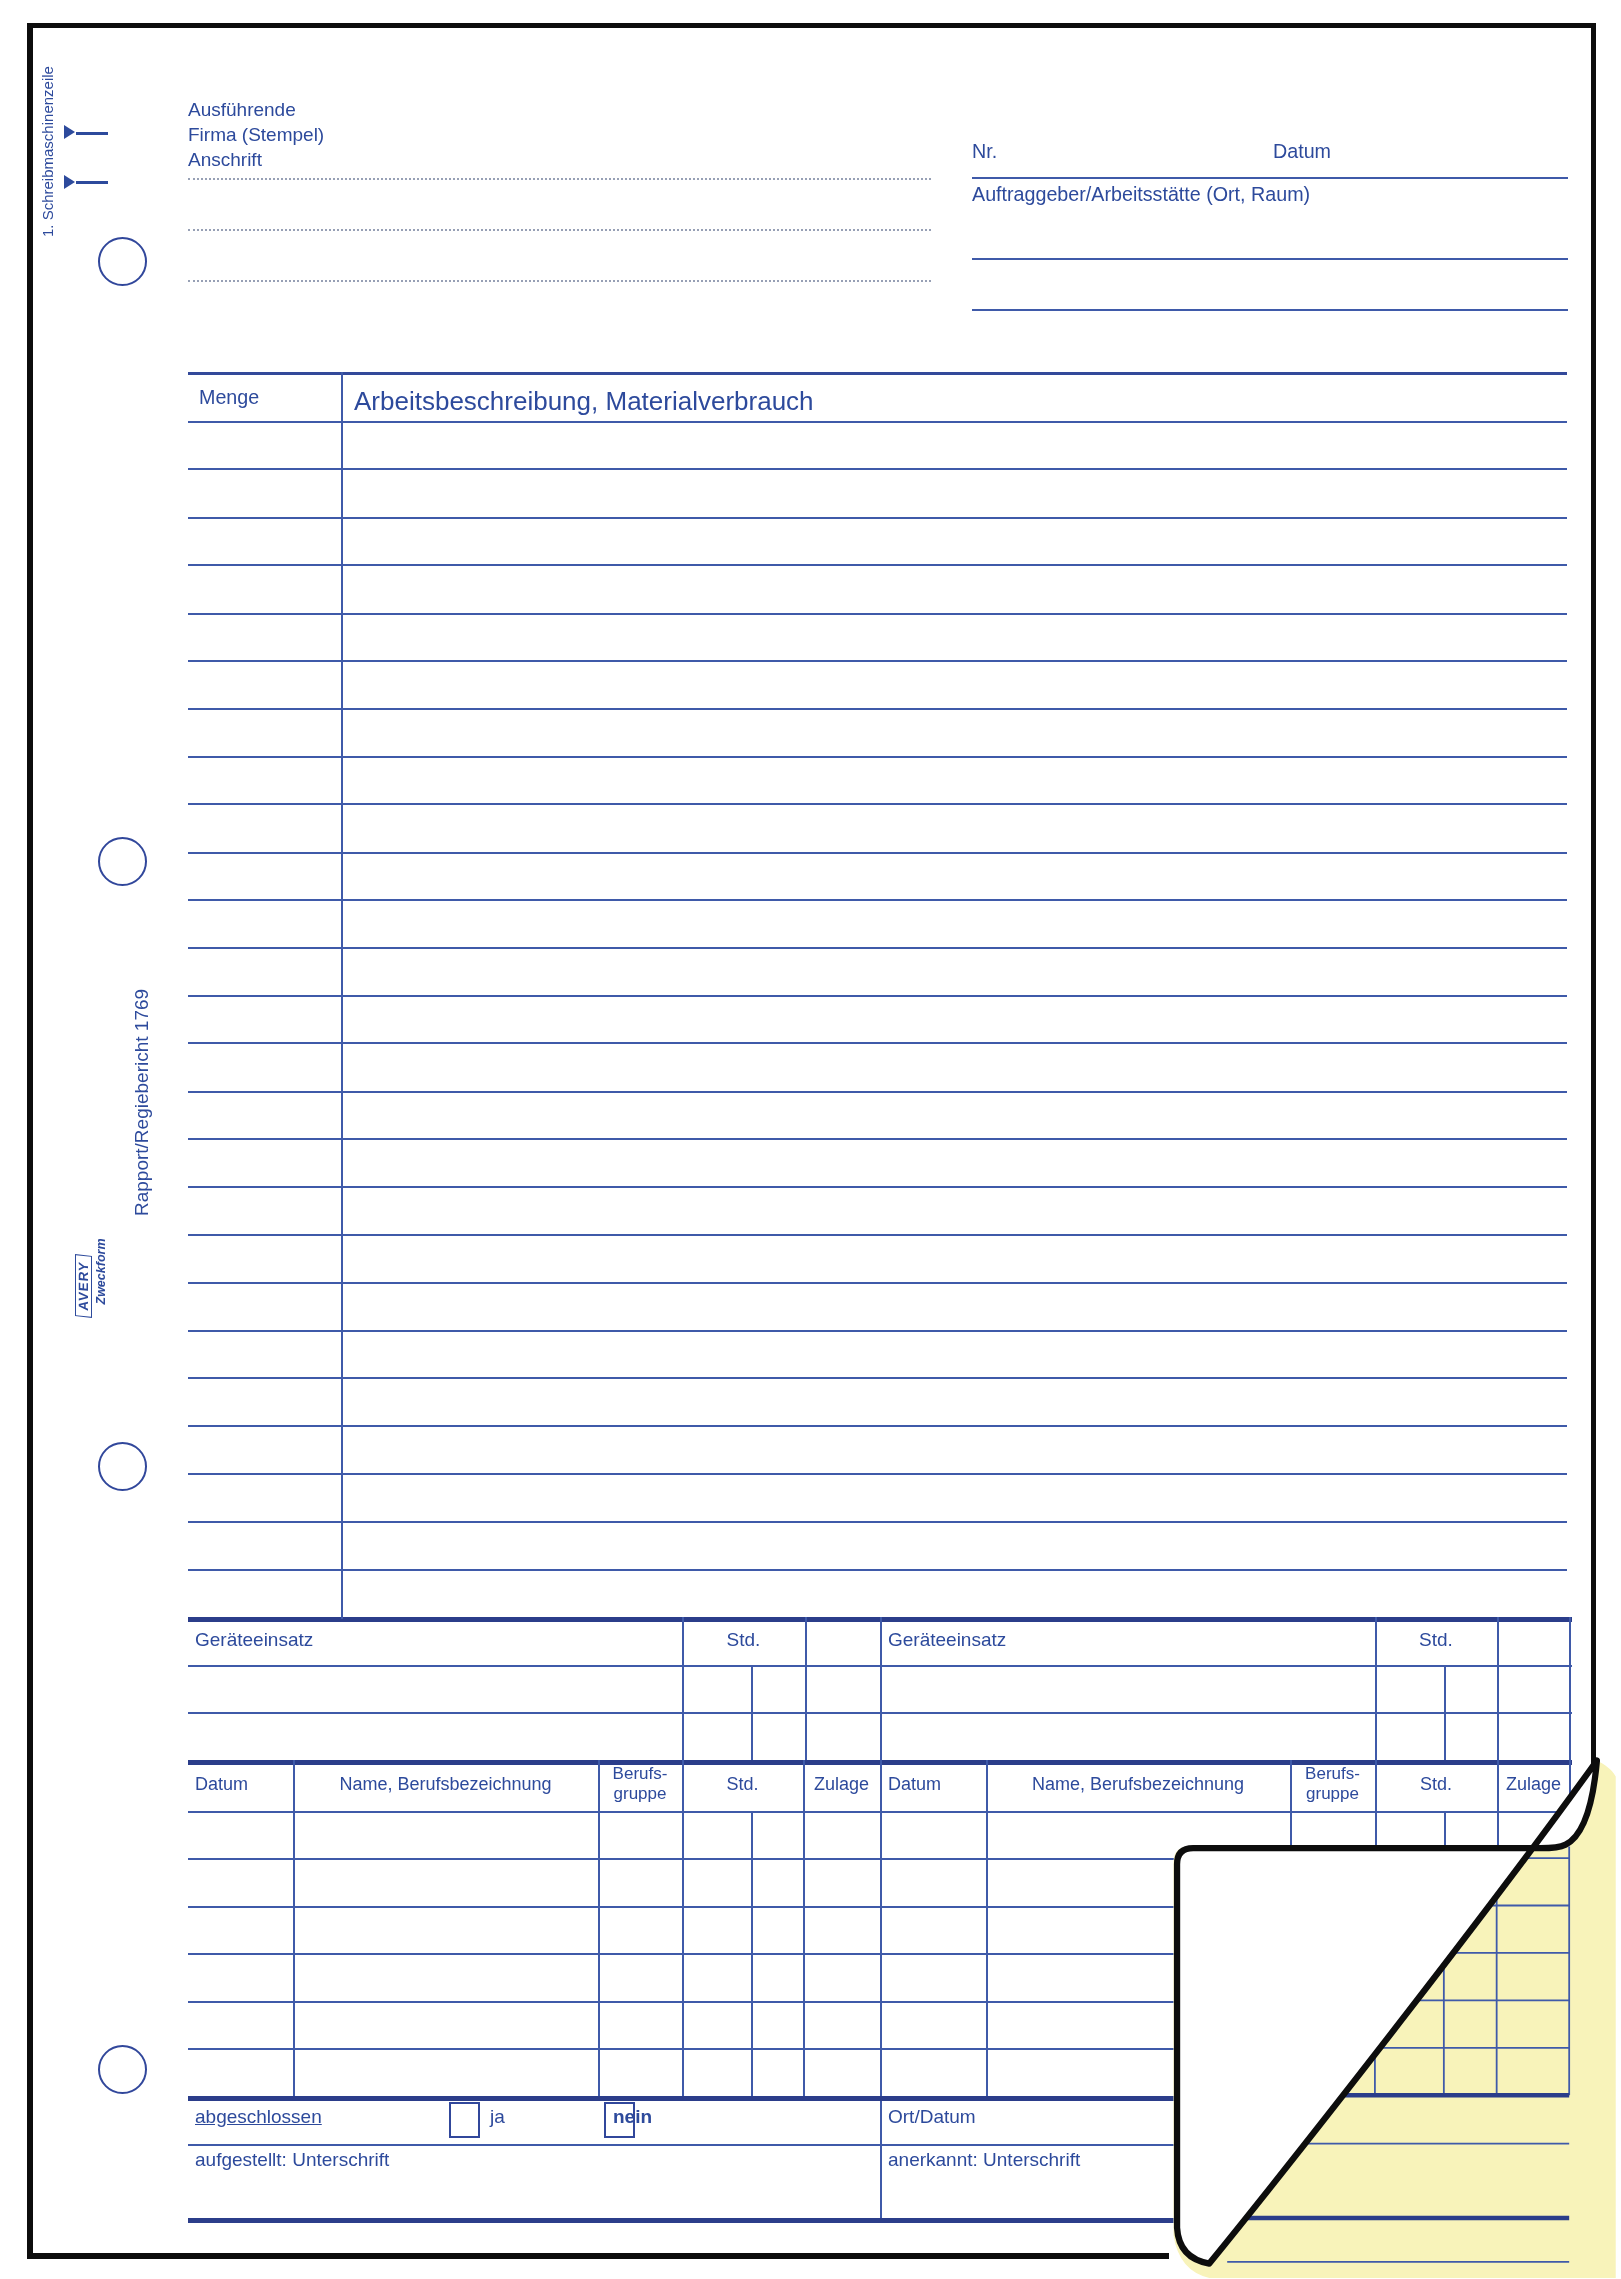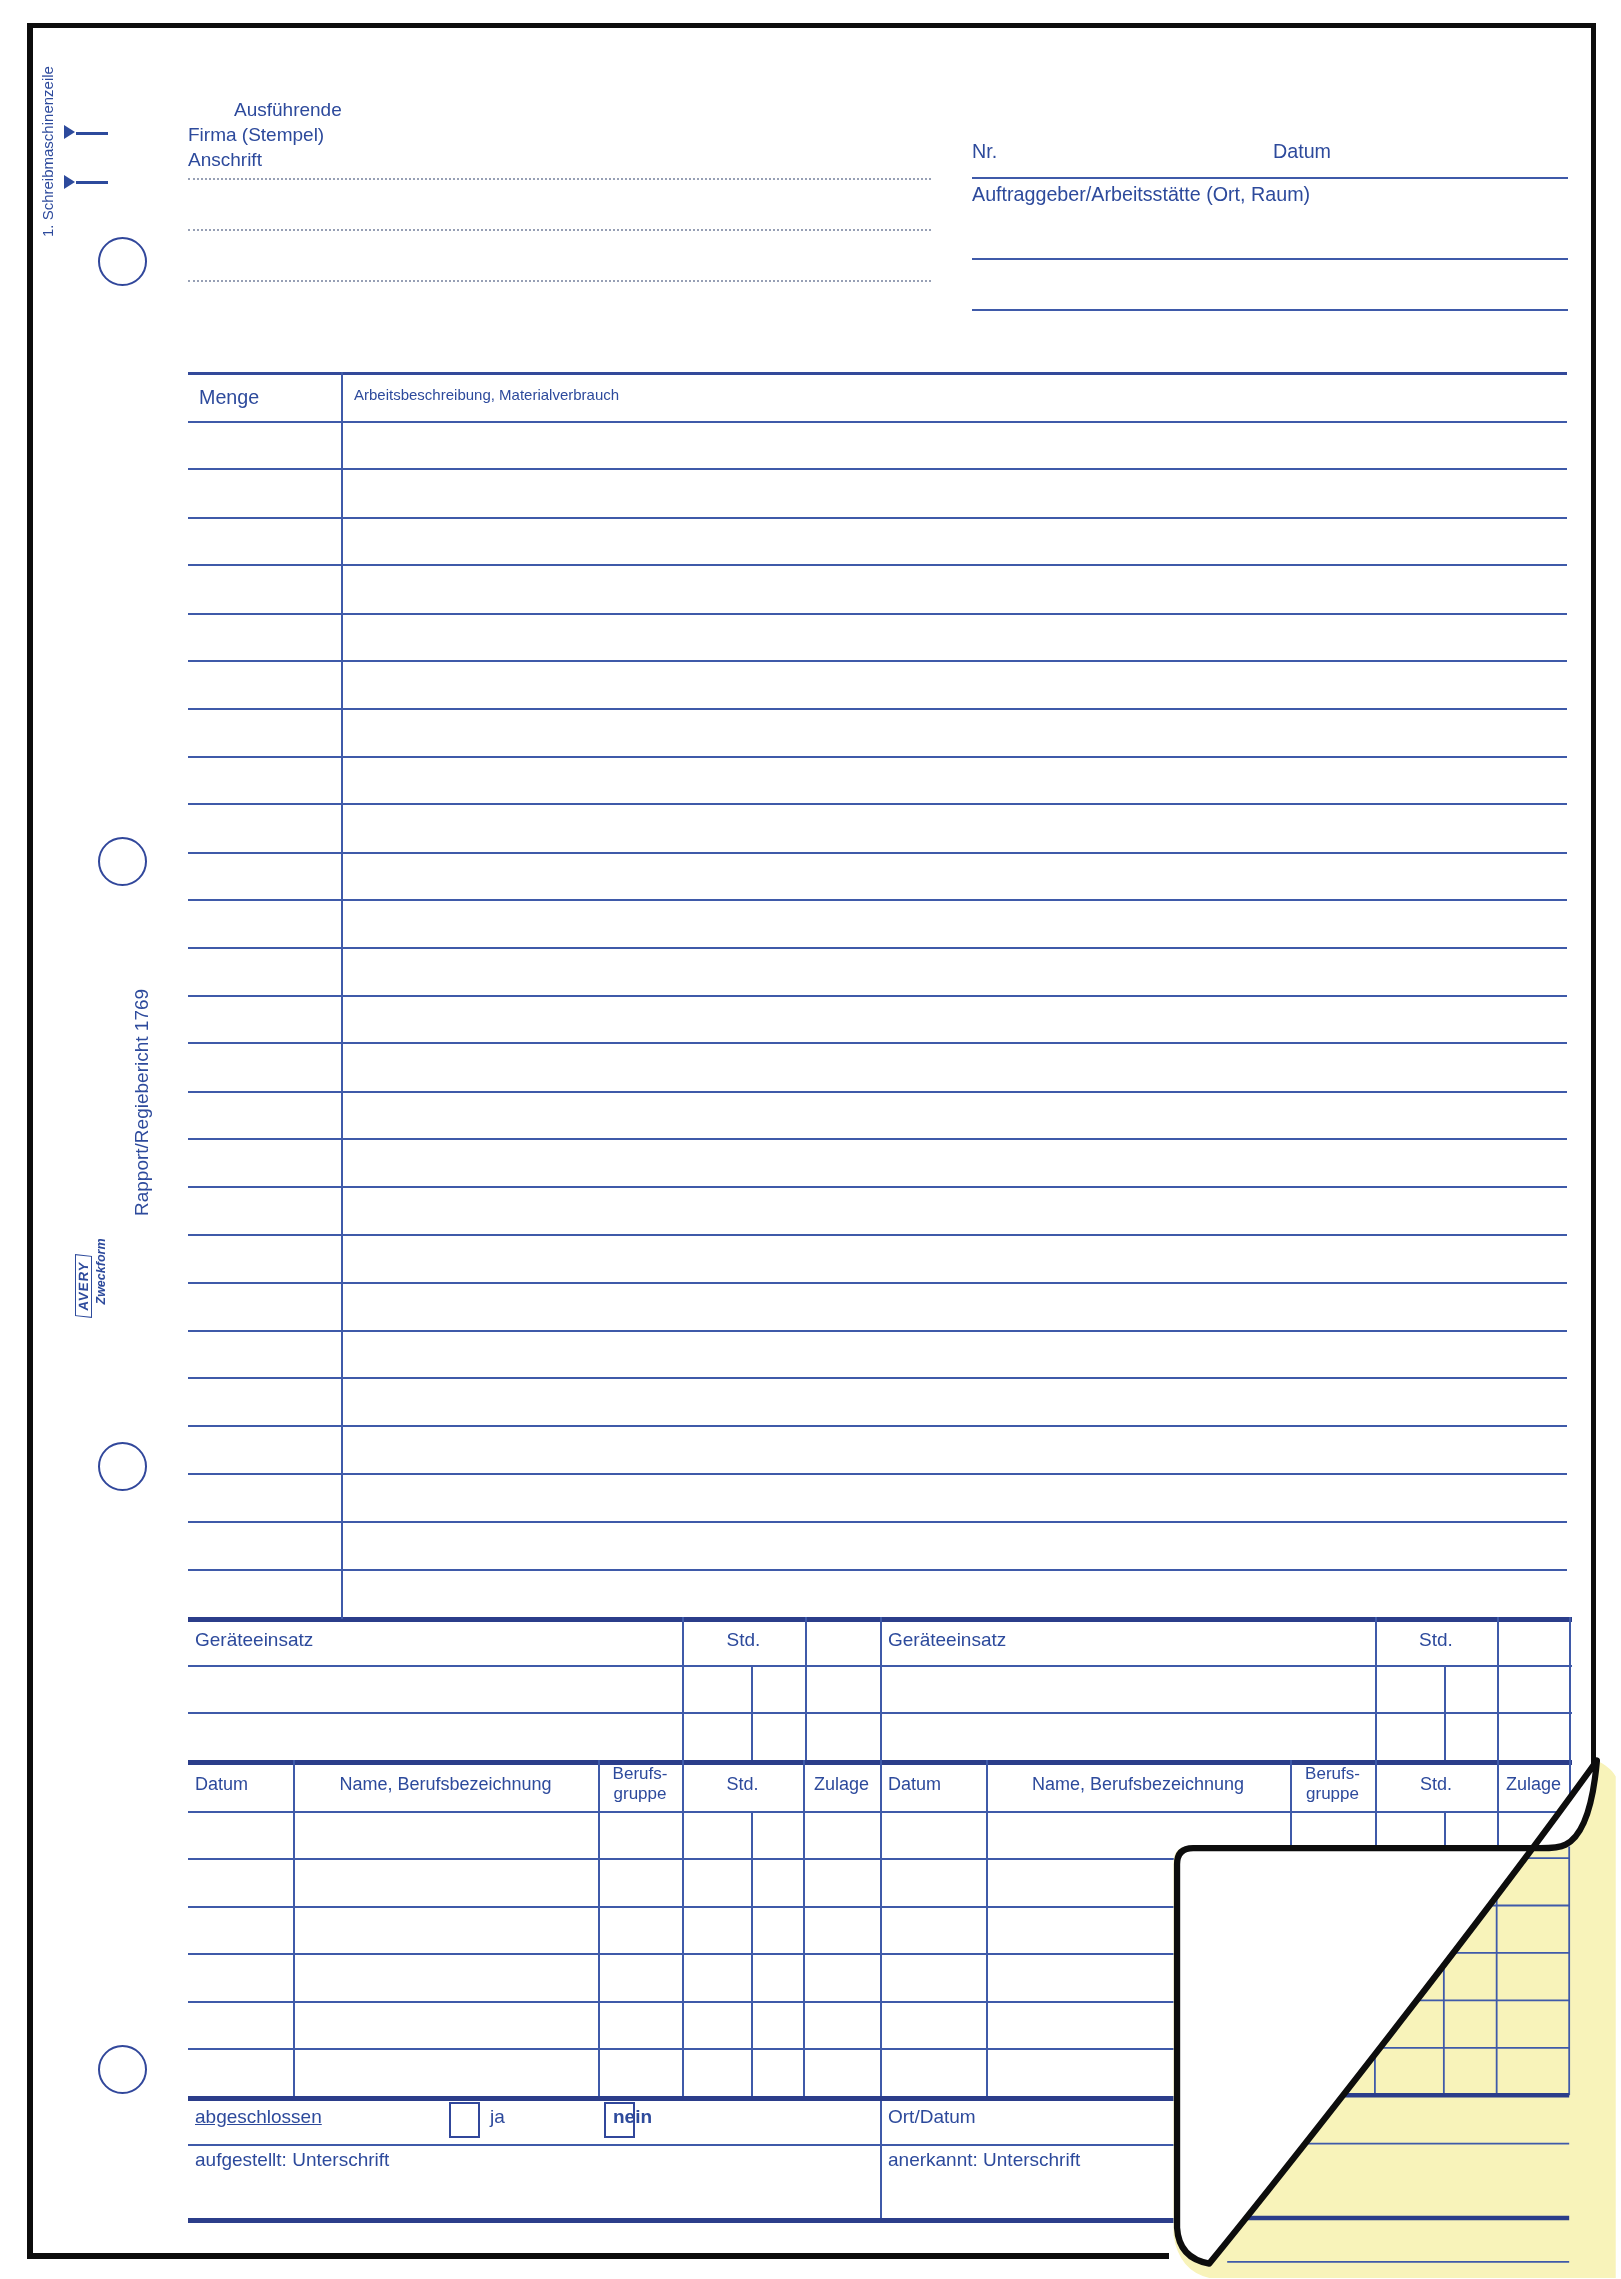--- a/index.html
+++ b/index.html
@@ -46,33 +46,33 @@
   <div class="arrow-tri" style="left:64px;top:175px;"></div>
   <div class="arrow-line" style="left:76px;top:181px;width:32px;"></div>
 
   <div class="vert" style="left:131px;top:1216px;font-size:19px;">Rapport/Regiebericht 1769</div>
   <div class="vert" style="left:75px;top:1317px;">
     <span class="avery-box">AVERY</span><br>
     <span class="avery-sub">Zweckform</span>
   </div>
 
 
-  <div class="lbl" style="left:188px;top:99px;margin-left:46px;">Ausführende</div>
+  <div class="lbl" style="left:188px;top:99px;">Ausführende</div>
   <div class="lbl" style="left:188px;top:124px;">Firma (Stempel)</div>
   <div class="lbl" style="left:188px;top:149px;">Anschrift</div>
   <div class="dotline" style="left:188px;top:178px;width:743px;"></div>
   <div class="dotline" style="left:188px;top:229px;width:743px;"></div>
   <div class="dotline" style="left:188px;top:280px;width:743px;"></div>
 
   <div class="lbl" style="left:972px;top:140px;font-size:19.7px;">Nr.</div>
   <div class="lbl" style="left:1273px;top:140px;font-size:19.7px;">Datum</div>
   <div class="lbl" style="left:972px;top:183px;font-size:19.7px;">Auftraggeber/Arbeitsstätte (Ort, Raum)</div>
 
   <div class="lbl" style="left:199px;top:386px;font-size:19.7px;">Menge</div>
-  <div class="lbl" style="left:354px;top:386px;font-size:15px;">Arbeitsbeschreibung, Materialverbrauch</div>
+  <div class="lbl" style="left:354px;top:386px;font-size:26px;">Arbeitsbeschreibung, Materialverbrauch</div>
 
   <div class="lbl" style="left:195px;top:1629px;">Geräteeinsatz</div>
   <div class="lbl ctr" style="left:682px;top:1629px;width:123px;">Std.</div>
   <div class="lbl" style="left:888px;top:1629px;">Geräteeinsatz</div>
   <div class="lbl ctr" style="left:1375px;top:1629px;width:122px;">Std.</div>
 
   <div class="lbl" style="left:195px;top:1774px;font-size:18px;">Datum</div>
   <div class="lbl ctr" style="left:293px;top:1774px;width:305px;font-size:18px;">Name, Berufsbezeichnung</div>
   <div class="lbl ctr" style="left:598px;top:1764px;width:84px;font-size:17px;line-height:19.7px;">
     <span>Berufs-</span><br>

